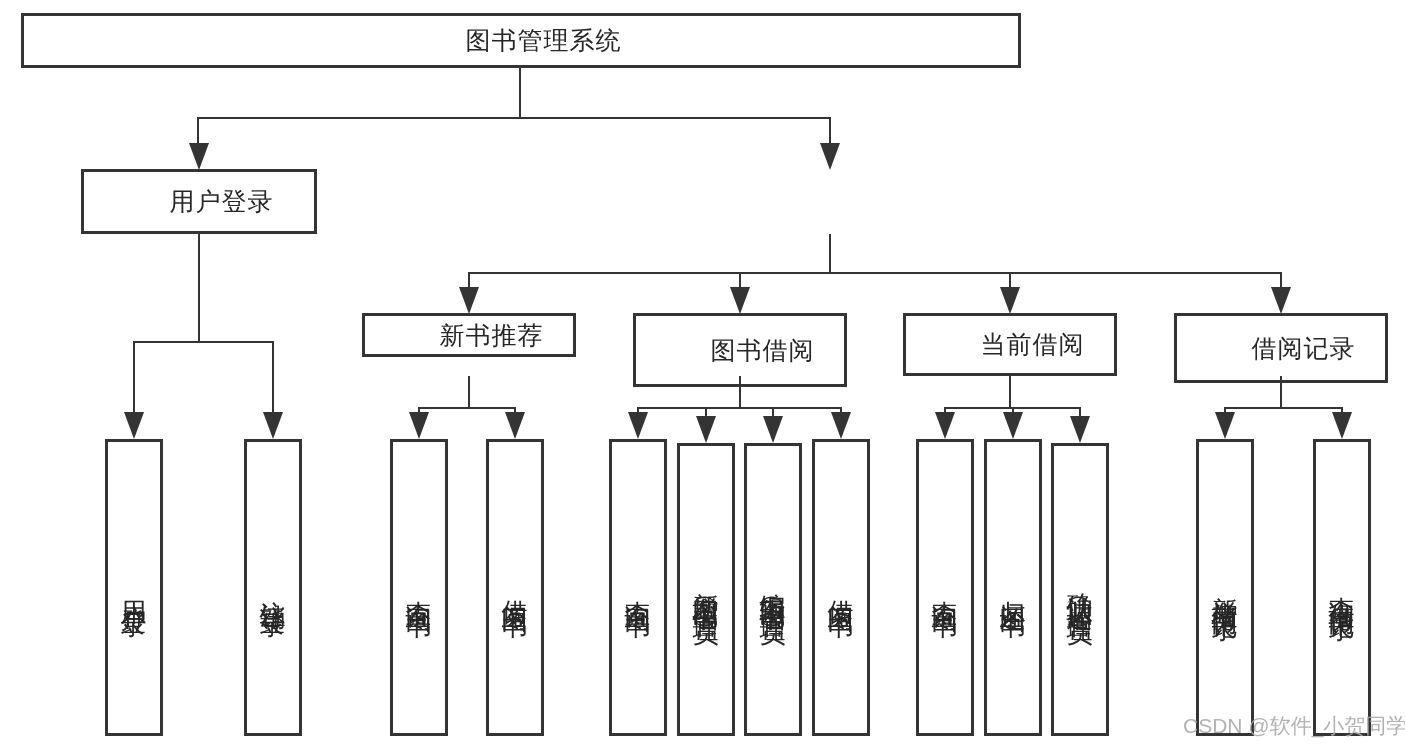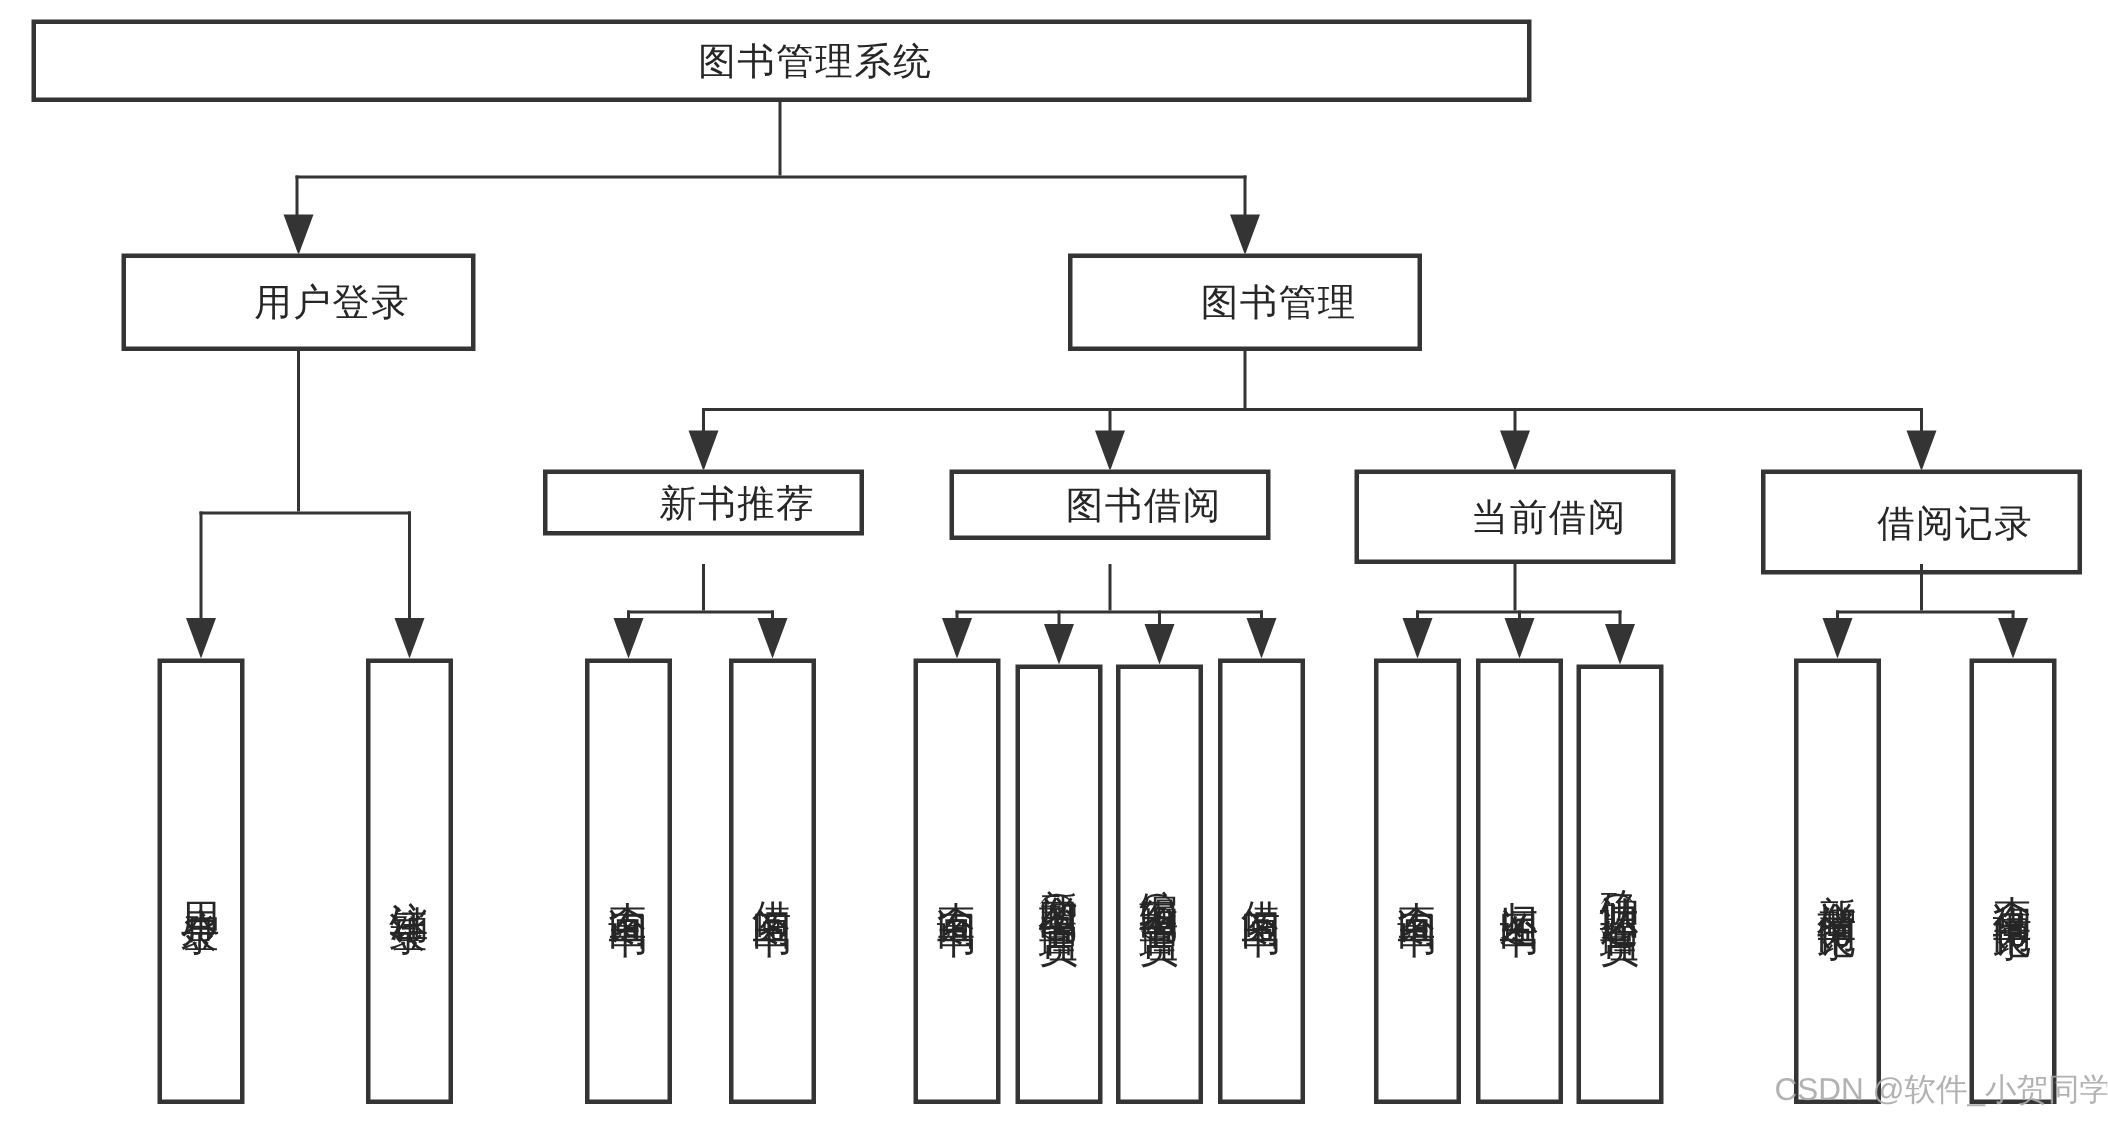--- a/index.html
+++ b/index.html
@@ -40,42 +40,41 @@
   <div class="box hnode" style="left:21px;top:13px;width:1000px;height:55px;">图书管理系统</div>
 
   <div class="vline" style="left:519px;top:68px;height:49px;"></div>
   <div class="hline" style="left:197px;top:117px;width:634px;"></div>
   <div class="vline" style="left:197px;top:117px;height:28px;"></div>
   <div class="vline" style="left:829px;top:117px;height:28px;"></div>
   <div class="arrow" style="left:189px;top:143px;"></div>
   <div class="arrow" style="left:820px;top:143px;"></div>
 
   <div class="box hnode" style="left:81px;top:169px;width:236px;height:65px;">用户登录</div>
-  <div class="box hnode" style="left:712px;top:169px;width:236px;height:65px;">图书管理</div>
 
   <div class="vline" style="left:198px;top:234px;height:107px;"></div>
   <div class="hline" style="left:133px;top:341px;width:141px;"></div>
   <div class="vline" style="left:133px;top:341px;height:72px;"></div>
   <div class="vline" style="left:272px;top:341px;height:72px;"></div>
   <div class="arrow" style="left:124px;top:412px;"></div>
   <div class="arrow" style="left:263px;top:412px;"></div>
 
   <div class="vline" style="left:829px;top:234px;height:38px;"></div>
   <div class="hline" style="left:468px;top:272px;width:813px;"></div>
   <div class="vline" style="left:468px;top:272px;height:16px;"></div>
   <div class="vline" style="left:739px;top:272px;height:16px;"></div>
   <div class="vline" style="left:1009px;top:272px;height:16px;"></div>
   <div class="vline" style="left:1280px;top:272px;height:16px;"></div>
   <div class="arrow" style="left:459px;top:287px;"></div>
   <div class="arrow" style="left:730px;top:287px;"></div>
   <div class="arrow" style="left:1000px;top:287px;"></div>
   <div class="arrow" style="left:1271px;top:287px;"></div>
 
   <div class="box hnode" style="left:362px;top:313px;width:214px;height:44px;">新书推荐</div>
-  <div class="box hnode" style="left:633px;top:313px;width:214px;height:47px;">图书借阅</div>
+  <div class="box hnode" style="left:633px;top:313px;width:214px;height:74px;">图书借阅</div>
   <div class="box hnode" style="left:903px;top:313px;width:214px;height:63px;">当前借阅</div>
   <div class="box hnode" style="left:1174px;top:313px;width:214px;height:70px;">借阅记录</div>
 
   <div class="vline" style="left:468px;top:376px;height:31px;"></div>
   <div class="hline" style="left:418px;top:407px;width:98px;"></div>
   <div class="vline" style="left:418px;top:407px;height:8px;"></div>
   <div class="vline" style="left:514px;top:407px;height:8px;"></div>
   <div class="arrow" style="left:409px;top:412px;"></div>
   <div class="arrow" style="left:505px;top:412px;"></div>
 

